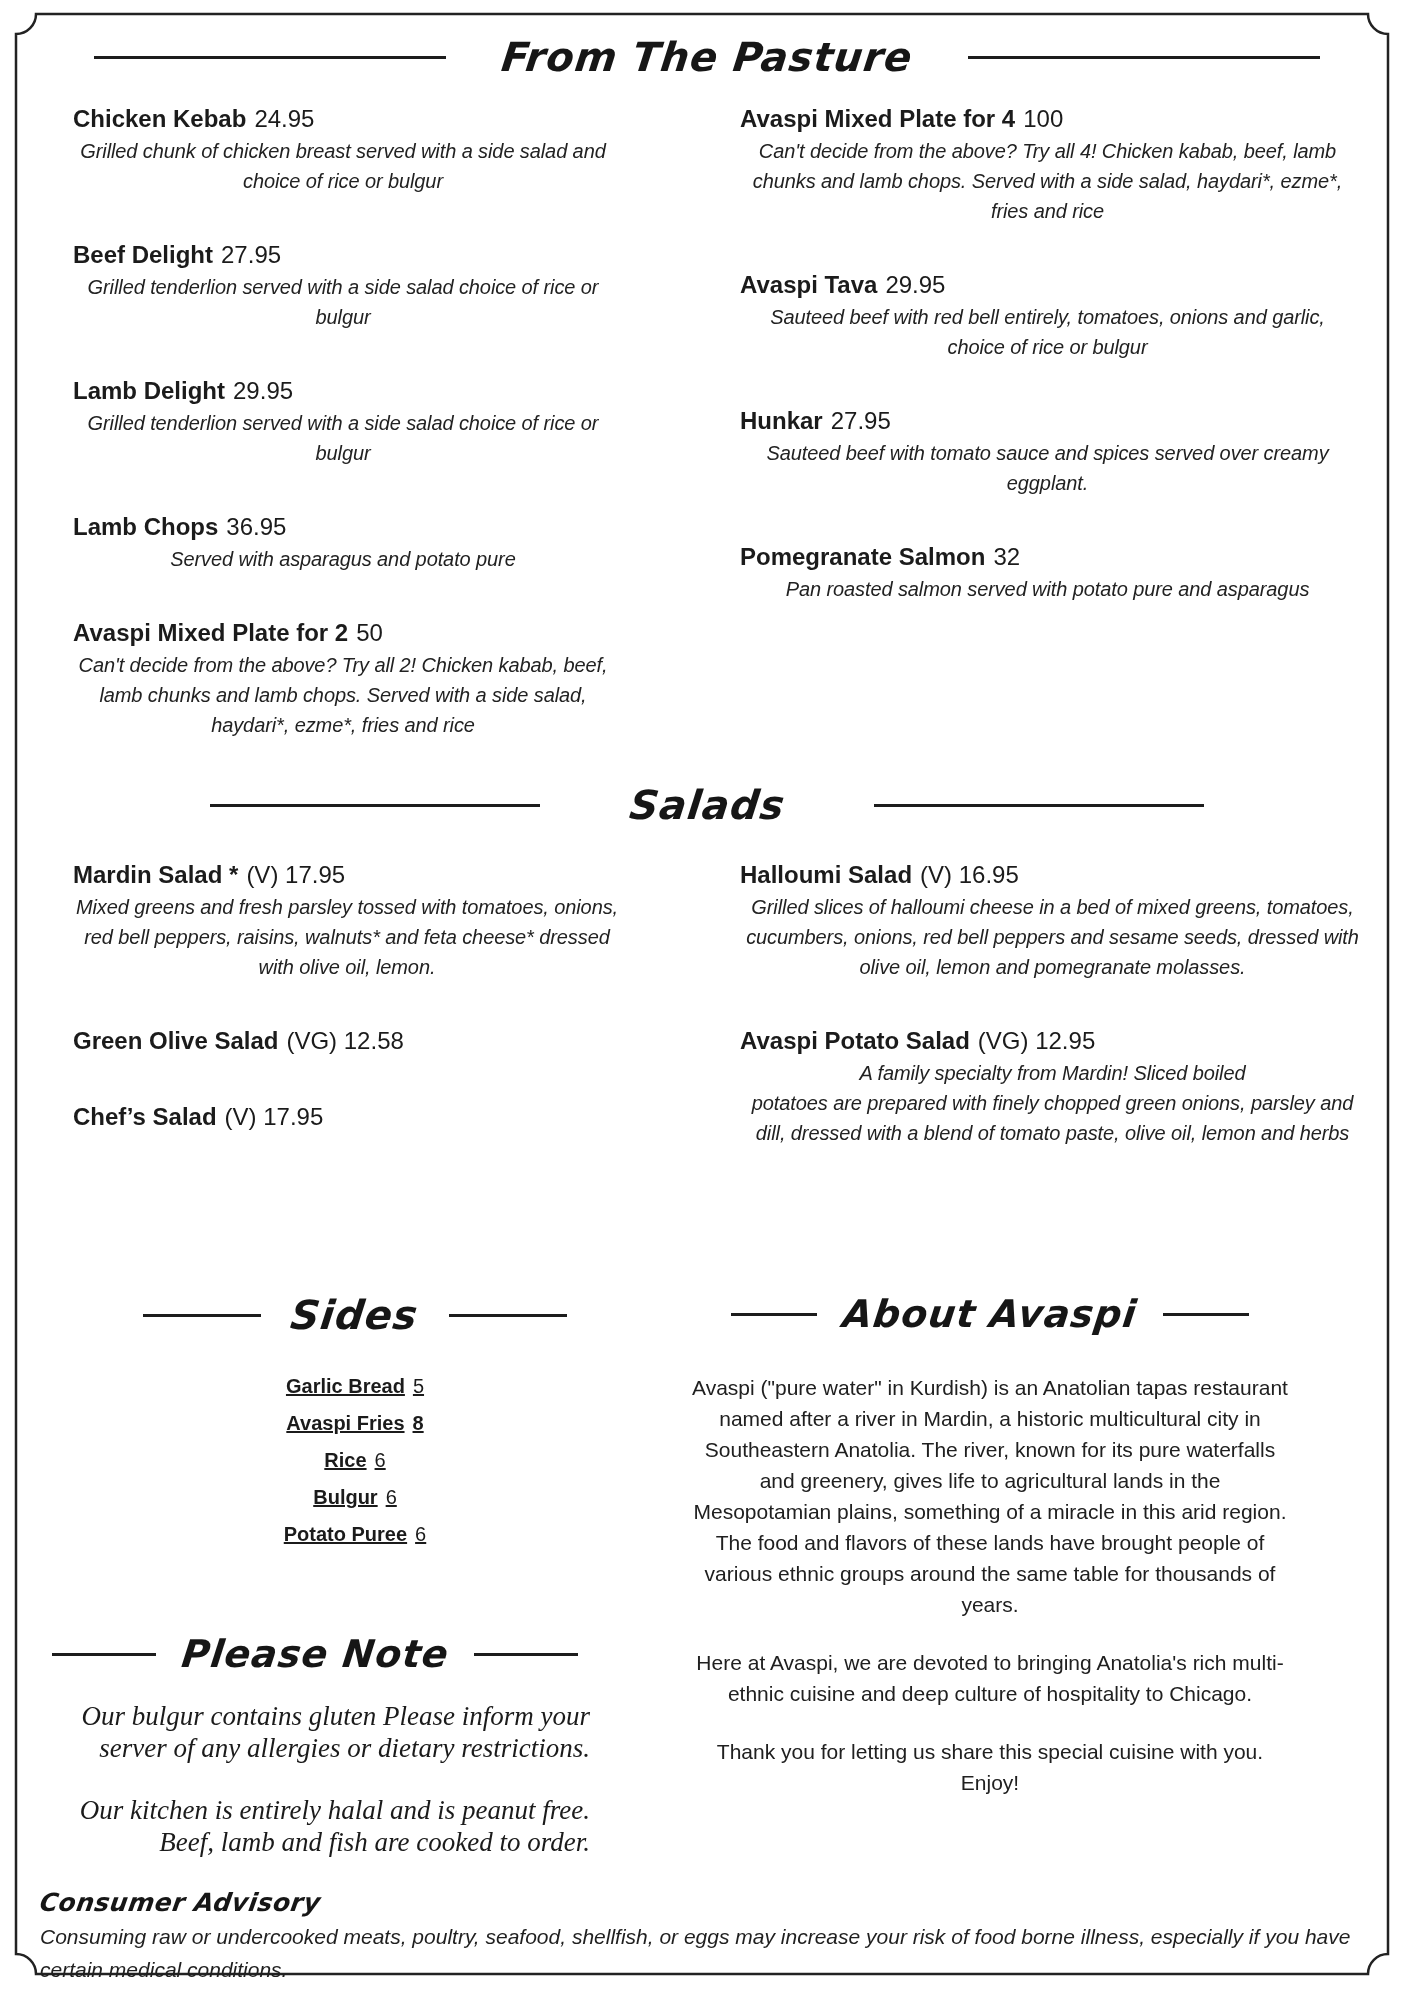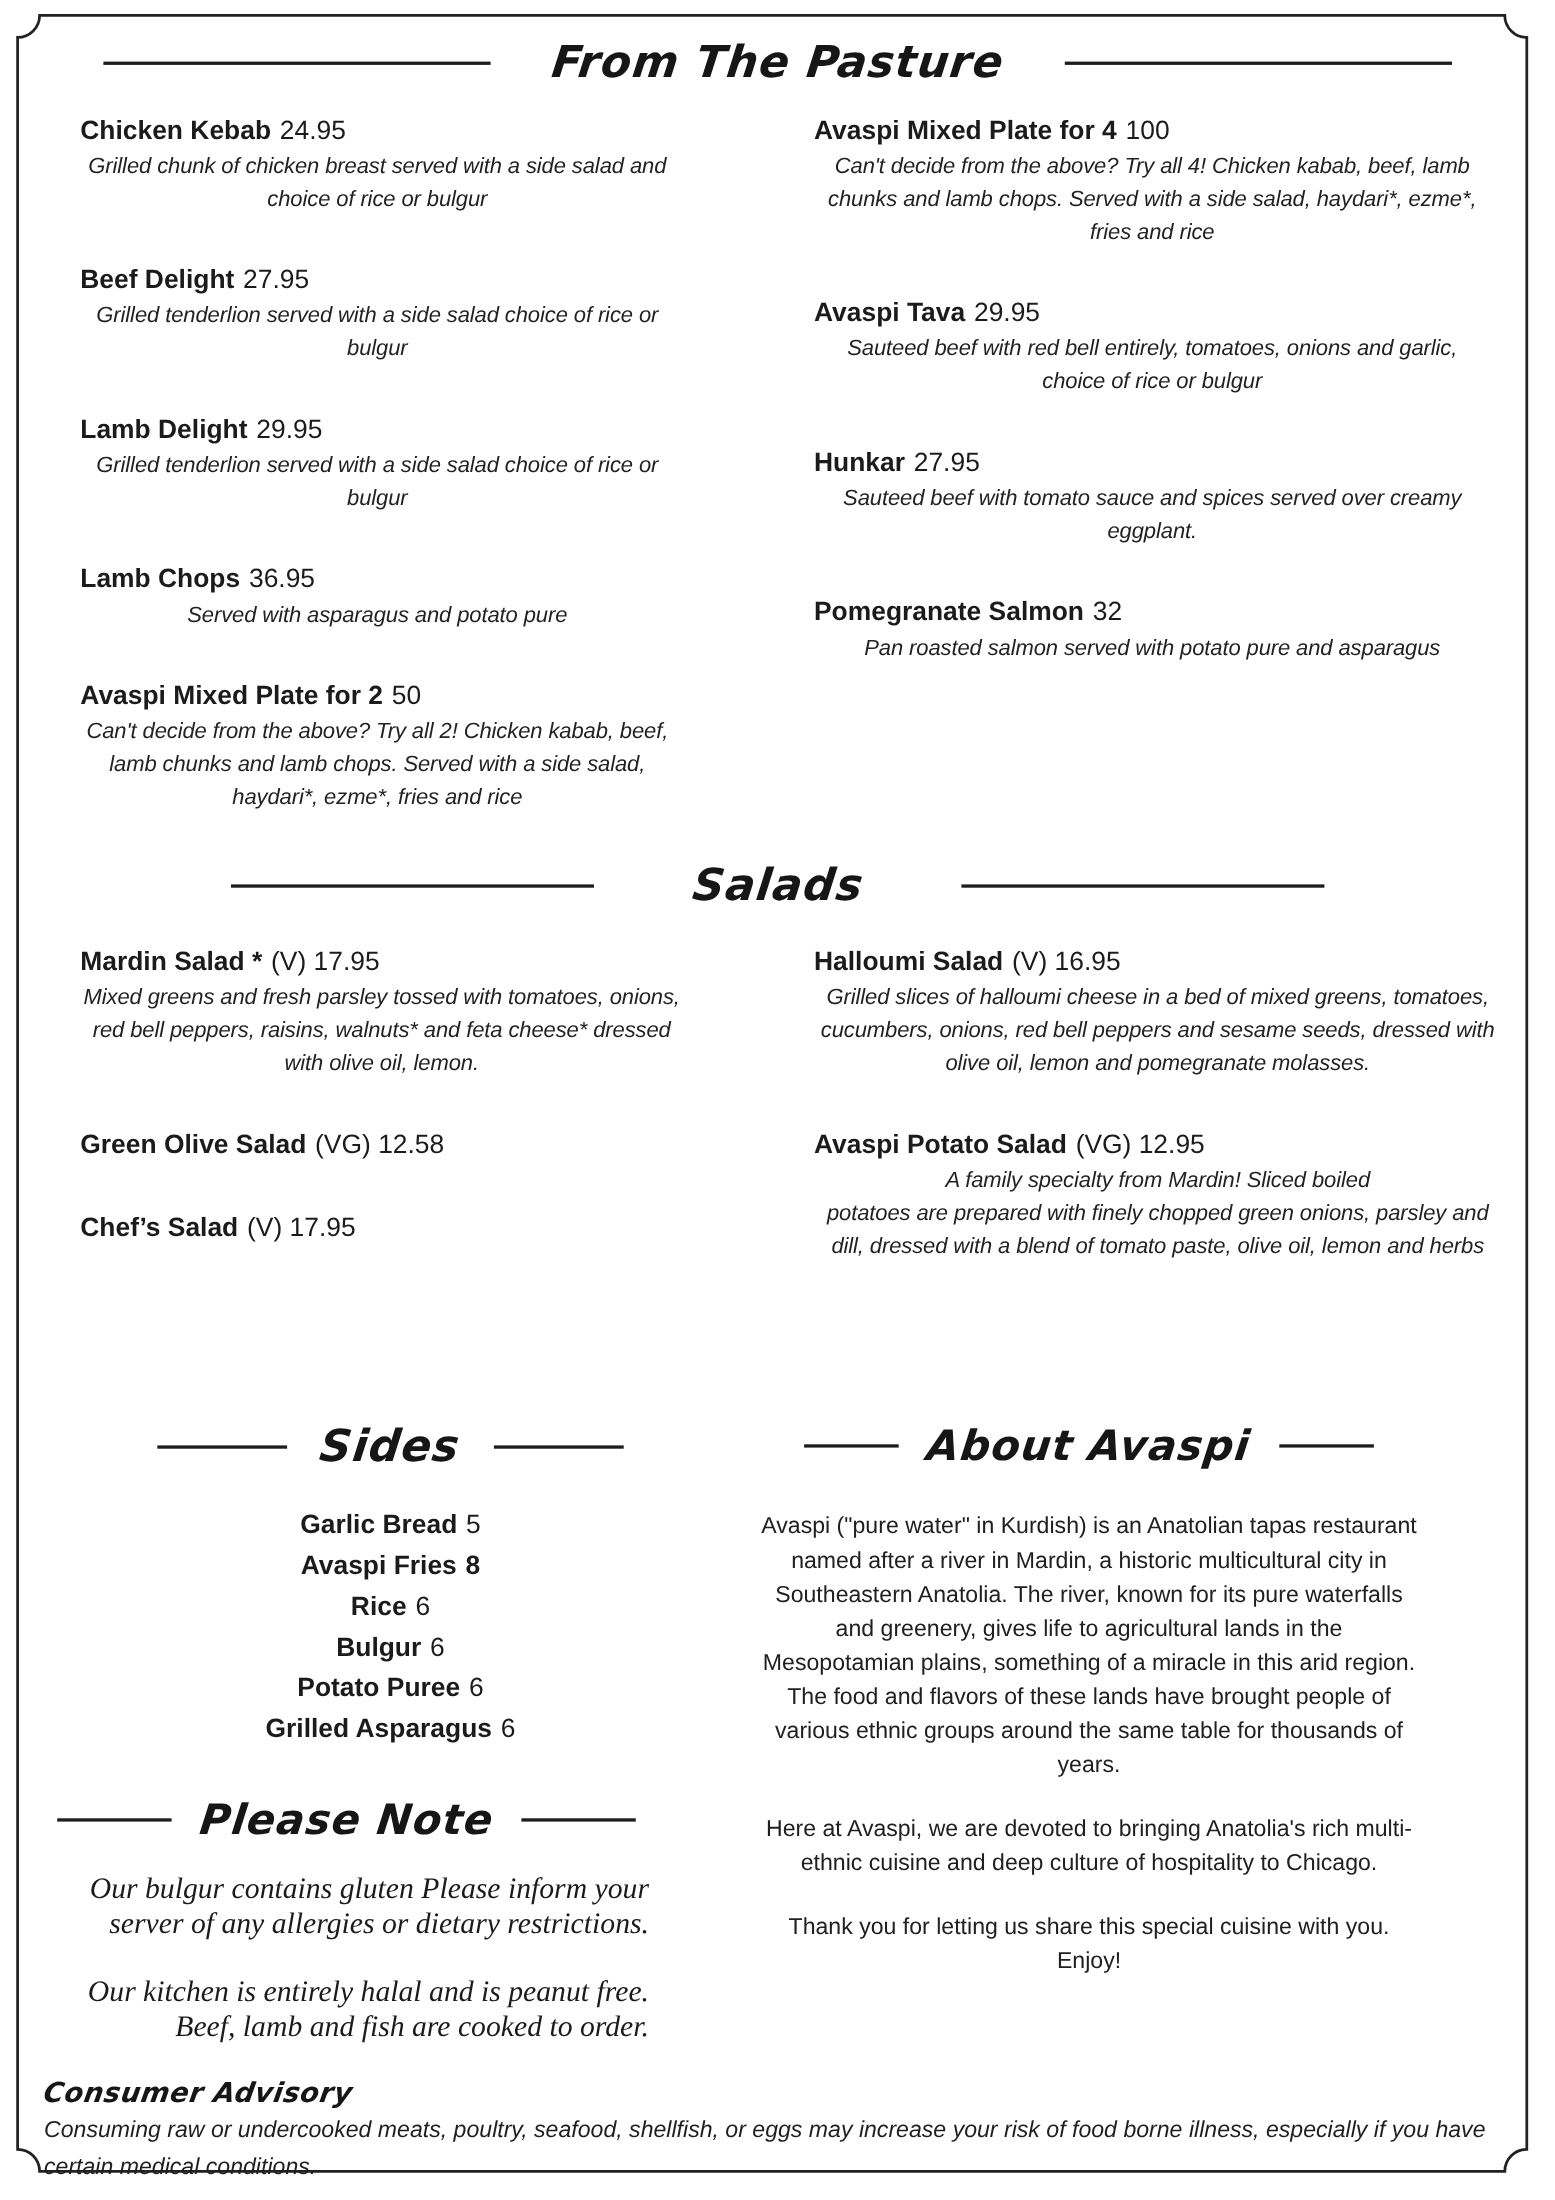--- a/index.html
+++ b/index.html
@@ -51,21 +51,21 @@
   .menu-item { margin-bottom: 42px; }
   .item-title { font-size: 24px; line-height: 34px; font-weight: 700; }
   .item-price { font-weight: 400; margin-left: 8px; }
   .item-desc {
     font-style: italic; font-size: 20px; line-height: 30px;
     letter-spacing: -0.1px; white-space: pre-line; color: #222; text-align: center;
   }
 
   
   #sides-list { position: absolute; top: 1368px; left: 65px; width: 580px; text-align: center; }
-  .side-row { font-size: 24px; line-height: 37px; font-weight: 700; }
+  .side-row { font-size: 20px; line-height: 37px; font-weight: 700; text-decoration: underline; }
   .side-price { font-weight: 400; margin-left: 8px; }
   .side-price.flag-bold { font-weight: 700; }
 
   
   #about-body { position: absolute; top: 1372px; left: 690px; width: 600px; text-align: center; font-size: 21px; line-height: 31px; color: #202020; }
   #about-body p { margin: 0 0 27px 0; }
 
   
   #note-body { position: absolute; top: 1700px; left: 40px; width: 550px; text-align: right; font-style: italic; font-size: 27px; line-height: 32px; font-family: Liberation Serif, serif; }
   #note-body p { margin: 0 0 30px 0; white-space: pre-line; }
@@ -186,21 +186,20 @@
     <div class="side-row"><span>Garlic Bread</span><span class="side-price">5</span></div>
 
     <div class="side-row"><span>Avaspi Fries</span><span class="side-price flag-bold">8</span></div>
 
     <div class="side-row"><span>Rice</span><span class="side-price">6</span></div>
 
     <div class="side-row"><span>Bulgur</span><span class="side-price">6</span></div>
 
     <div class="side-row"><span>Potato Puree</span><span class="side-price">6</span></div>
 
-    <div class="side-row"><span>Grilled Asparagus</span><span class="side-price">6</span></div>
   </div>
 
 <div class="section-header" id="hdr-about">
   <div class="hline w-xs"></div>
   <div class="script-title t-md">About Avaspi</div>
   <div class="hline w-xs"></div>
 </div>
 
 <div id="about-body">
 

